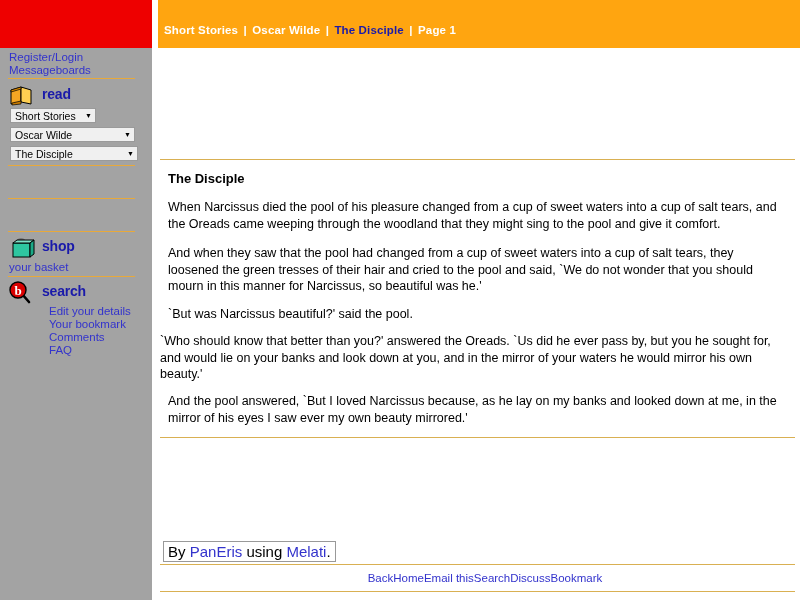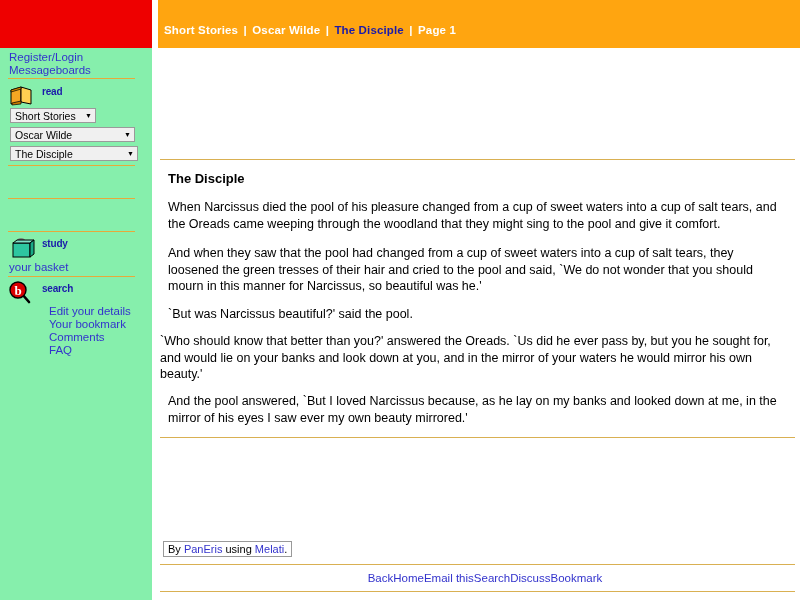--- a/index.html
+++ b/index.html
@@ -62,21 +62,21 @@
   .breadcrumb .sep { color: #ffffff; font-weight: bold; padding: 0 2px; }
   .breadcrumb .crumb-link { color: #ffffff; text-decoration: none; }
   .breadcrumb .crumb-current { color: #1a1aaa; }
 
   
   .sidebar {
     position: absolute;
     left: 0; top: 48px;
     width: 152px;
     height: 552px;
-    background: #86efac;
+    background: #a3a3a3;
   }
   .side-links {
     position: absolute;
     left: 9px; top: 3px;
     line-height: 13px;
   }
   .side-links a, .side-links span {
     display: block;
     color: #3333cc;
     font-size: 11.5px;
@@ -92,21 +92,21 @@
   .sec {
     position: absolute;
     left: 8px;
     width: 130px;
     height: 26px;
   }
   .sec .sec-label {
     position: absolute;
     left: 34px; top: 3px;
     color: #1a1aaa;
-    font-size: 10px;
+    font-size: 14px;
     font-weight: bold;
     letter-spacing: -0.2px;
   }
   .sec .ico {
     position: absolute;
     left: 0; top: 0;
     width: 28px; height: 24px;
   }
 
   .sel {
@@ -179,21 +179,21 @@
     text-align: left;
   }
 
   
   .credit-box {
     position: absolute;
     left: 163px; top: 541px;
     border: 1px solid #999999;
     background: #ffffff;
     padding: 1px 4px;
-    font-size: 11px;
+    font-size: 15px;
     color: #000;
     white-space: nowrap;
   }
   .credit-box a { color: #3333cc; text-decoration: none; }
   .footer-rule-top {
     position: absolute;
     left: 160px; top: 564px;
     width: 635px; height: 0;
     border-top: 1px solid #d9b052;
   }
@@ -287,21 +287,21 @@
 
   <div class="sec" style="top:187px">
     <span class="ico">
       <svg width="28" height="24" viewBox="0 0 28 24">
         <path d="M9 8 C9 3, 17 3, 17 8" fill="none" stroke="#6e6e6e" stroke-width="2"></path>
         <rect x="5" y="8" width="17" height="14" fill="#2ec6a0" stroke="#000" stroke-width="1"></rect>
         <path d="M5 8 L9 5 L26 5 L22 8 Z" fill="#7fe0c8" stroke="#000" stroke-width="1"></path>
         <path d="M22 8 L26 5 L26 19 L22 22 Z" fill="#1aa986" stroke="#000" stroke-width="1"></path>
       </svg>
     </span>
-    <span class="sec-label">study</span>
+    <span class="sec-label">shop</span>
   </div>
 
   <a class="basket-link" href="#" style="top:213px">your basket</a>
 
   <div class="side-rule" style="top:228px"></div>
 
   <div class="sec" style="top:232px">
     <span class="ico">
       <svg width="28" height="24" viewBox="0 0 28 24">
         <line x1="14" y1="14" x2="21" y2="22" stroke="#000" stroke-width="2.6" stroke-linecap="round"></line>

